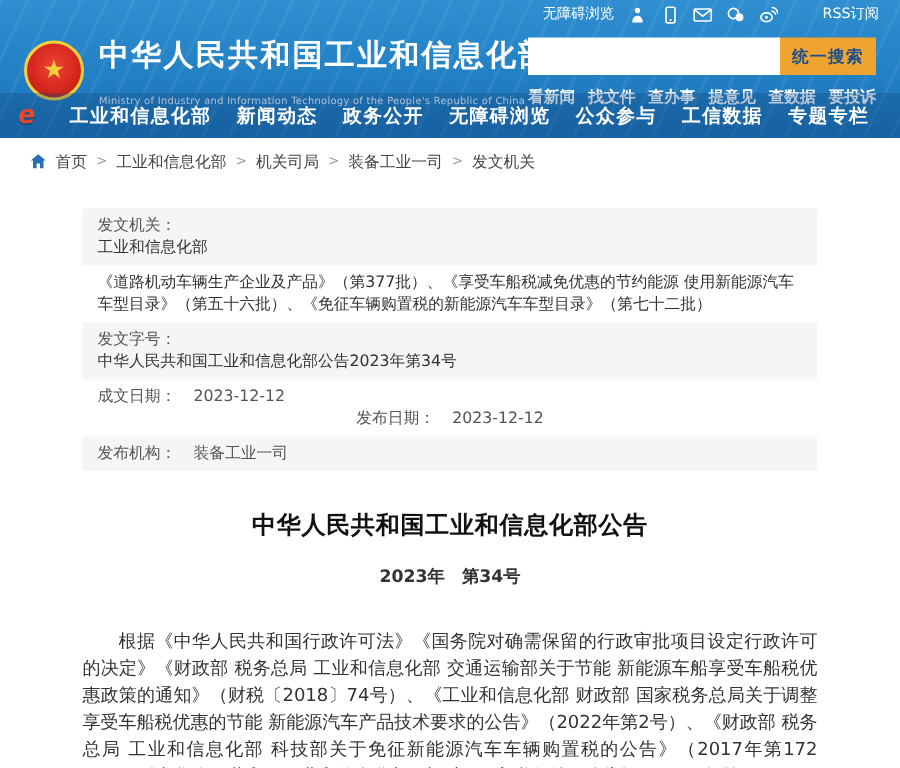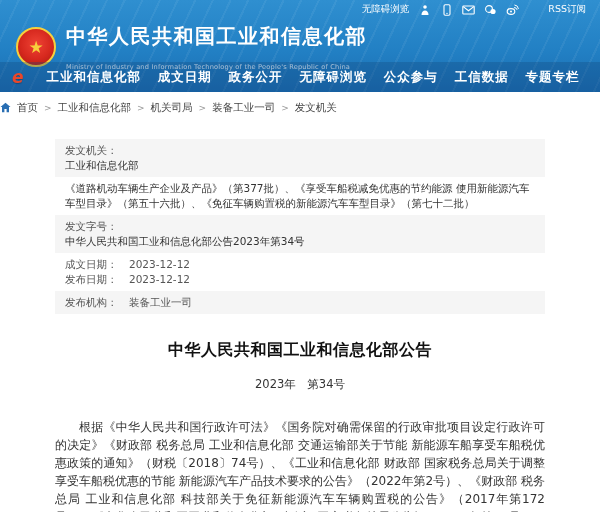--- a/index.html
+++ b/index.html
@@ -34,39 +34,39 @@
   .quick-links span { color:#ffffff; font-size:10.5px; font-weight:bold; cursor:pointer; }
 
   .main-nav { position:absolute; left:0; right:0; bottom:0; height:30px;
     background:rgba(16,70,122,0.30); display:flex; align-items:center; padding:0 12px; z-index:3; }
   .nav-logo { color:#e8472b; font-weight:bold; font-size:17px; font-style:italic; width:26px;
     text-shadow:0 1px 1px rgba(0,0,0,0.25); }
   .nav-items { flex:1; display:flex; justify-content:space-around; }
   .nav-item { color:#ffffff; font-size:12.5px; font-weight:bold; cursor:pointer; letter-spacing:1px; }
 
   
-  .breadcrumb { height:31px; display:flex; align-items:center; gap:6px; padding:0 0;
+  .breadcrumb { height:31px; display:flex; align-items:center; gap:6px; padding:0 20px;
     font-size:10.5px; color:#444; background:#ffffff; }
   .crumb { cursor:pointer; color:#444; }
   .crumb-sep { color:#999; font-size:9px; }
   .home-icon { display:inline-flex; }
 
   
   .content { padding:16px 55px 0 55px; }
   .meta-table { font-size:10.5px; color:#555; }
   .meta-row { display:flex; padding:4px 10px; line-height:15px;flex-direction:column; }
   .meta-row.gray { background:#f5f5f5; }
   .meta-label { flex:none; width:64px; color:#555; }
   .meta-value { flex:1; color:#333; }
   .meta-col { display:flex; width:142px; flex:none; }
-  .meta-col.rest { flex:1; width:auto; }
+  .meta-col.rest { flex:1; width:auto;justify-content:center; }
 
   .article-title { text-align:center; font-size:16px; font-weight:bold; color:#111;
     margin-top:26px; letter-spacing:0.5px; }
-  .article-issue { text-align:center; font-size:11.5px; color:#333; margin-top:16px; }
+  .article-issue { text-align:center; font-size:11.5px; color:#333; margin-top:16px;font-weight:bold; }
   .article-body { margin-top:26px; font-size:12px; line-height:18px; color:#333;
     text-align:justify; text-indent:2em; }
 </style>
 </head>
 <body>
 
 <div class="page">
 
   <header class="site-header">
 
@@ -109,26 +109,40 @@
     <div class="brand">
       <div class="emblem">
         <span>★</span>
       </div>
       <div class="brand-text">
         <div class="brand-title">中华人民共和国工业和信息化部</div>
         <div class="brand-sub">Ministry of Industry and Information Technology of the People's Republic of China</div>
       </div>
     </div>
 
+    <div class="search">
+      <div class="search-row">
+        <input class="search-input" type="text" value="" style="">
+        <button class="search-btn">统一搜索</button>
+      </div>
+      <div class="quick-links">
+        <span>看新闻</span>
+        <span>找文件</span>
+        <span>查办事</span>
+        <span>提意见</span>
+        <span>查数据</span>
+        <span>要投诉</span>
+      </div>
+    </div>
 
     <nav class="main-nav">
       <span class="nav-logo">e</span>
       <div class="nav-items">
         <span class="nav-item">工业和信息化部</span>
-        <span class="nav-item">成文日期</span>
+        <span class="nav-item">新闻动态</span>
         <span class="nav-item">政务公开</span>
         <span class="nav-item">无障碍浏览</span>
         <span class="nav-item">公众参与</span>
         <span class="nav-item">工信数据</span>
         <span class="nav-item">专题专栏</span>
       </div>
     </nav>
   </header>
 
   <div class="breadcrumb">

